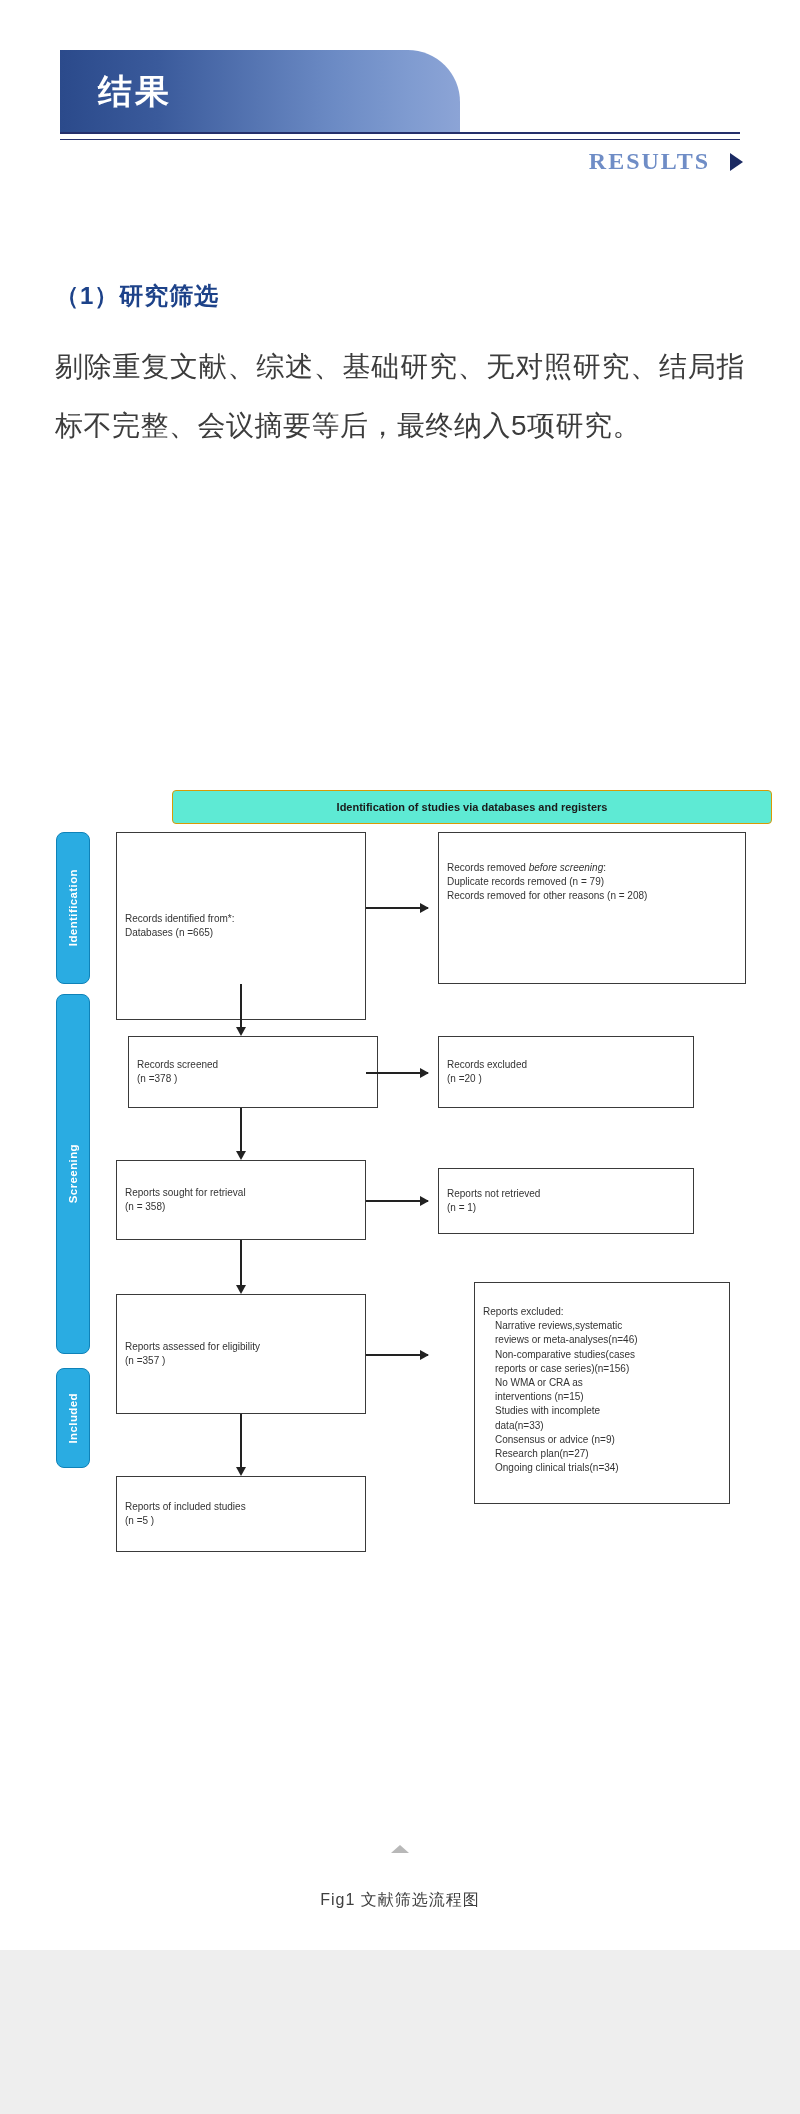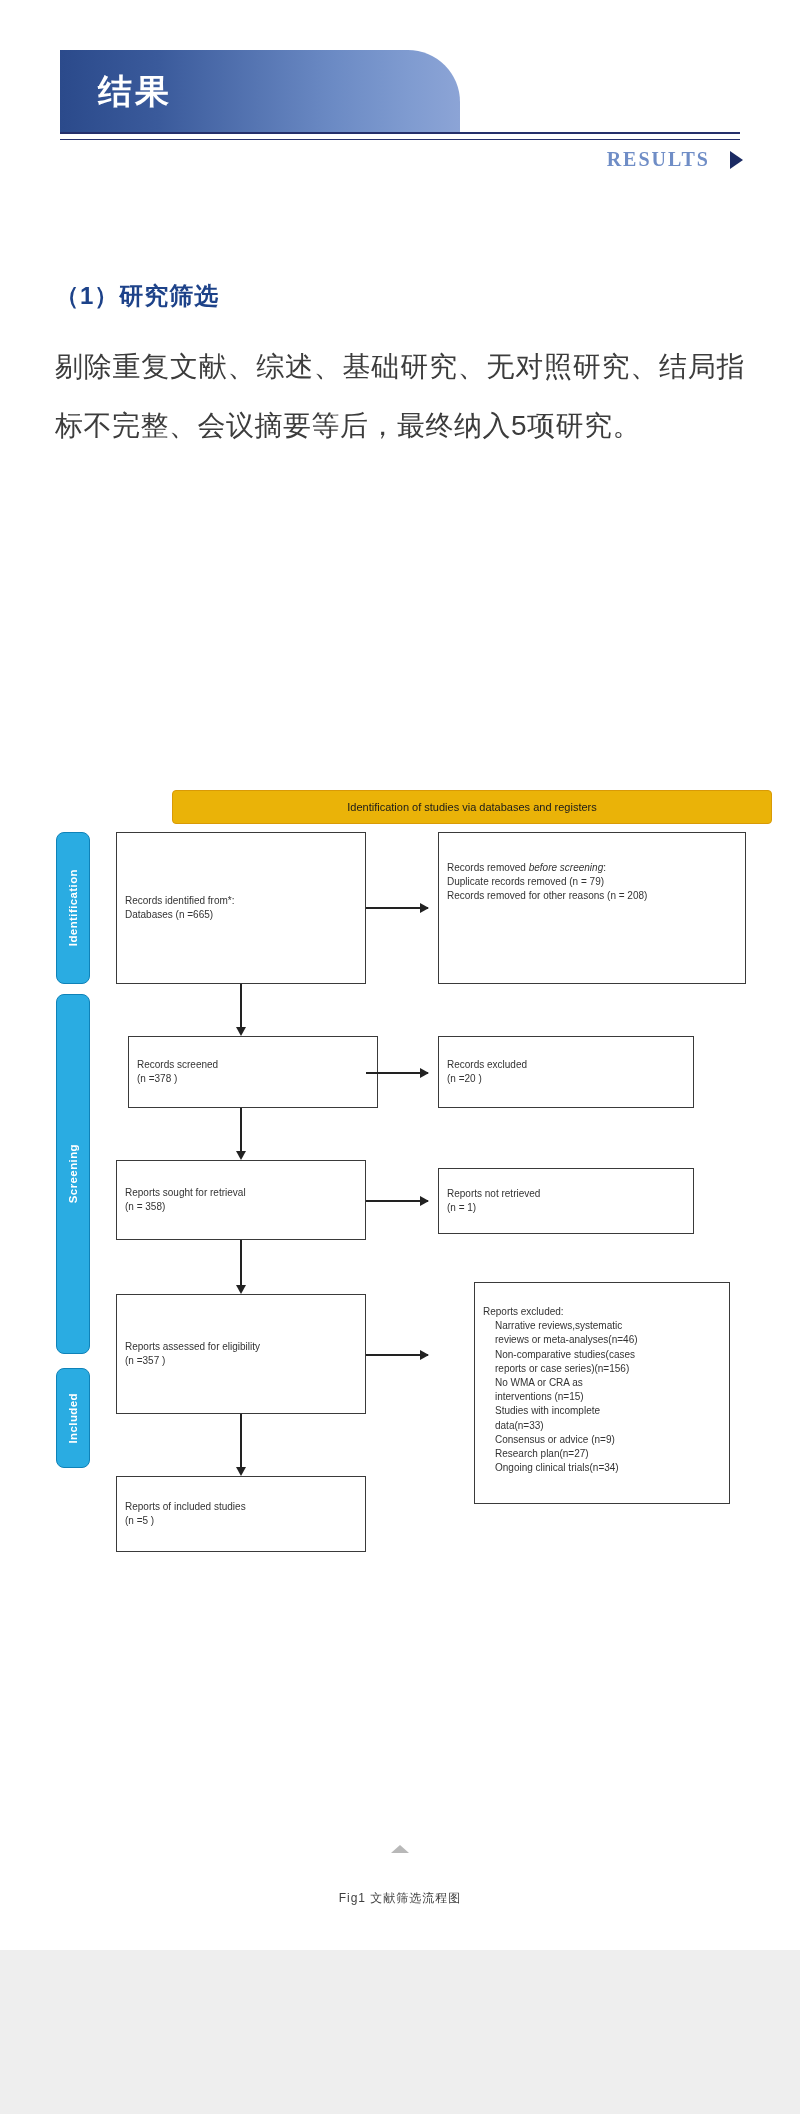--- a/index.html
+++ b/index.html
@@ -48,21 +48,21 @@
   }
   .results-row {
     position: absolute; left: 0; top: 148px;
     width: 800px;
     display: flex; align-items: center; justify-content: flex-end;
     padding-right: 57px;
   }
   .results-text {
     font-family: "Liberation Serif", "DejaVu Serif", serif;
     font-weight: bold;
-    font-size: 20px;
+    font-size: 24px;
     letter-spacing: 2px;
     color: #6f8dc6;
   }
   .results-arrow {
     margin-left: 20px;
     width: 0; height: 0;
     border-left: 13px solid #1b2a63;
     border-top: 9px solid transparent;
     border-bottom: 9px solid transparent;
   }
@@ -92,25 +92,25 @@
     margin: 0 auto;
     width: 700px;
     height: 700px;
     font-size: 9.5px;
     color: #333;
   }
   .pr-banner {
     position: absolute;
     left: 122px; top: 0;
     width: 600px; height: 34px;
-    background: #eab308;
+    background: #5eead4;
     border: 1.5px solid #d99a06;
     border-radius: 4px;
     display: flex; align-items: center; justify-content: center;
-    font-weight: normal;
+    font-weight: bold;
     font-size: 11px;
     color: #1a1a1a;
   }
   .side-tab {
     position: absolute;
     width: 34px;
     background: #2aace2;
     border: 1.5px solid #0f82b8;
     border-radius: 8px;
     display: flex; align-items: center; justify-content: center;
@@ -164,21 +164,21 @@
     border-top: 9px solid #222;
     border-left: 5px solid transparent;
     border-right: 5px solid transparent;
   }
   .indent-list { padding-left: 12px; white-space: pre-line; }
 
   
   .fig-caption {
     position: absolute; left: 0; top: 1890px;
     width: 800px; text-align: center;
-    font-size: 12px; color: #3f3f3f; letter-spacing: 1px;
+    font-size: 16px; color: #3f3f3f; letter-spacing: 1px;
   }
   .scroll-caret {
     position: absolute; left: 0; top: 1845px;
     width: 800px; display: flex; justify-content: center;
   }
   .scroll-caret i {
     width: 0; height: 0;
     border-bottom: 8px solid #b8b8b8;
     border-left: 9px solid transparent;
     border-right: 9px solid transparent;
@@ -217,21 +217,21 @@
     <div class="side-tab" style="left:6px; top:42px; height:152px;">
       <span>Identification</span>
     </div>
     <div class="side-tab" style="left:6px; top:204px; height:360px;">
       <span>Screening</span>
     </div>
     <div class="side-tab" style="left:6px; top:578px; height:100px;">
       <span>Included</span>
     </div>
 
-    <div class="pbox" style="left:66px; top:42px; width:250px; height:152px;">
+    <div class="pbox" style="left:66px; top:42px; width:250px; height:188px;">
       <div class="txt">Records identified from*:
 Databases (n =665)</div>
     </div>
     <div class="arrow-h" style="left:316px; top:117px; width:62px;"></div>
     <div class="pbox top" style="left:388px; top:42px; width:308px; height:152px; padding-top:28px;">
       <div>
         <span>Records removed </span><span class="italic">before screening</span><span>:</span>
         <div class="txt">Duplicate records removed  (n = 79)
 Records removed for other reasons (n = 208)</div>
       </div>

